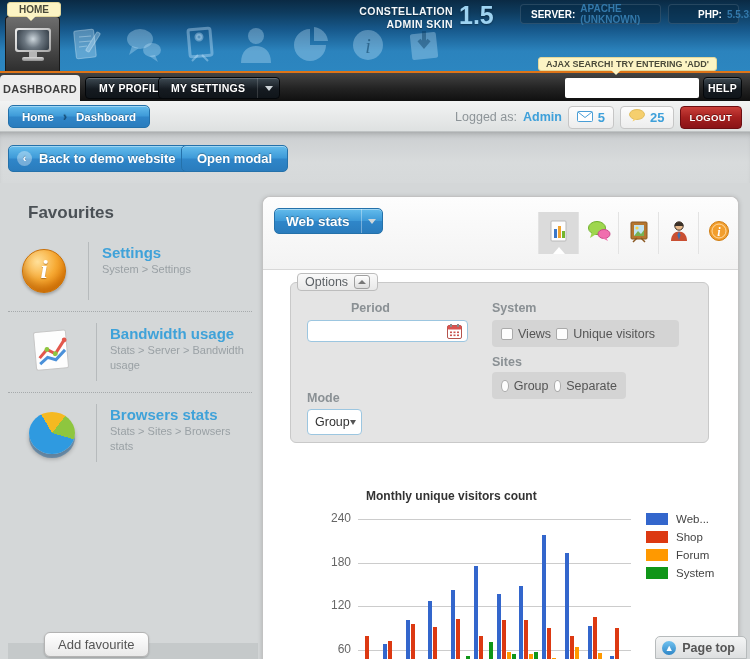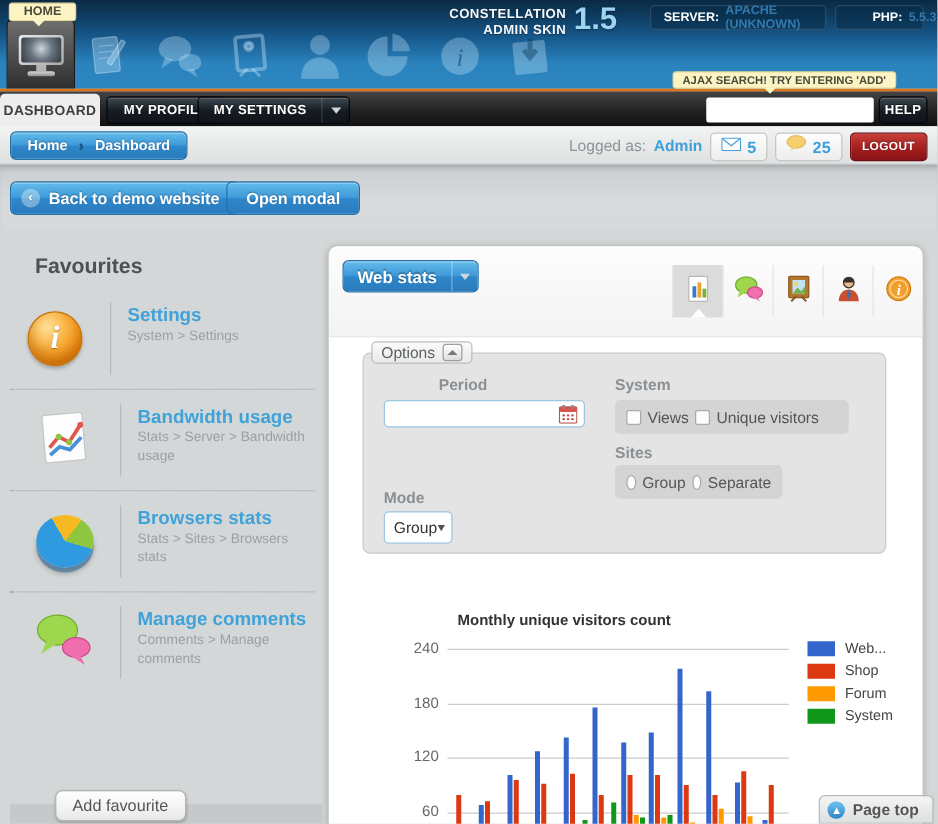--- a/index.html
+++ b/index.html
@@ -372,36 +372,20 @@
       <div class="fav-item">
         <div class="fav-icon">
             <span class="pie3d"></span>
           </div>
         <div class="fav-text">
           <div class="fav-item-title">Browsers stats</div>
           <div class="fav-item-sub">Stats &gt; Sites &gt; Browsers stats</div>
         </div>
       </div>
 
-      <div class="fav-item">
-        <div class="fav-icon">
-          <span>
-            <svg width="50" height="44" viewBox="0 0 50 44">
-                <ellipse cx="19" cy="14" rx="16" ry="12" fill="#9ed64e" stroke="#6faf2a"></ellipse>
-                <path d="M10 23 L6 33 L18 25 Z" fill="#9ed64e"></path>
-                <ellipse cx="34" cy="28" rx="11" ry="8" fill="#f06eae" stroke="#c94c8b"></ellipse>
-                <path d="M37 34 L41 42 L30 35 Z" fill="#f06eae"></path>
-              </svg>
-          </span>
-        </div>
-        <div class="fav-text">
-          <div class="fav-item-title">Manage comments</div>
-          <div class="fav-item-sub">Comments &gt; Manage comments</div>
-        </div>
-      </div>
 
     </div>
     <div class="sidebar-footbar"></div>
     <div class="btn-addfav">Add favourite</div>
   </div>
 
   <div class="panel">
     <div class="panel-header">
       <div class="btn-blue btn-webstats">
         <span class="lbl">Web stats</span>

